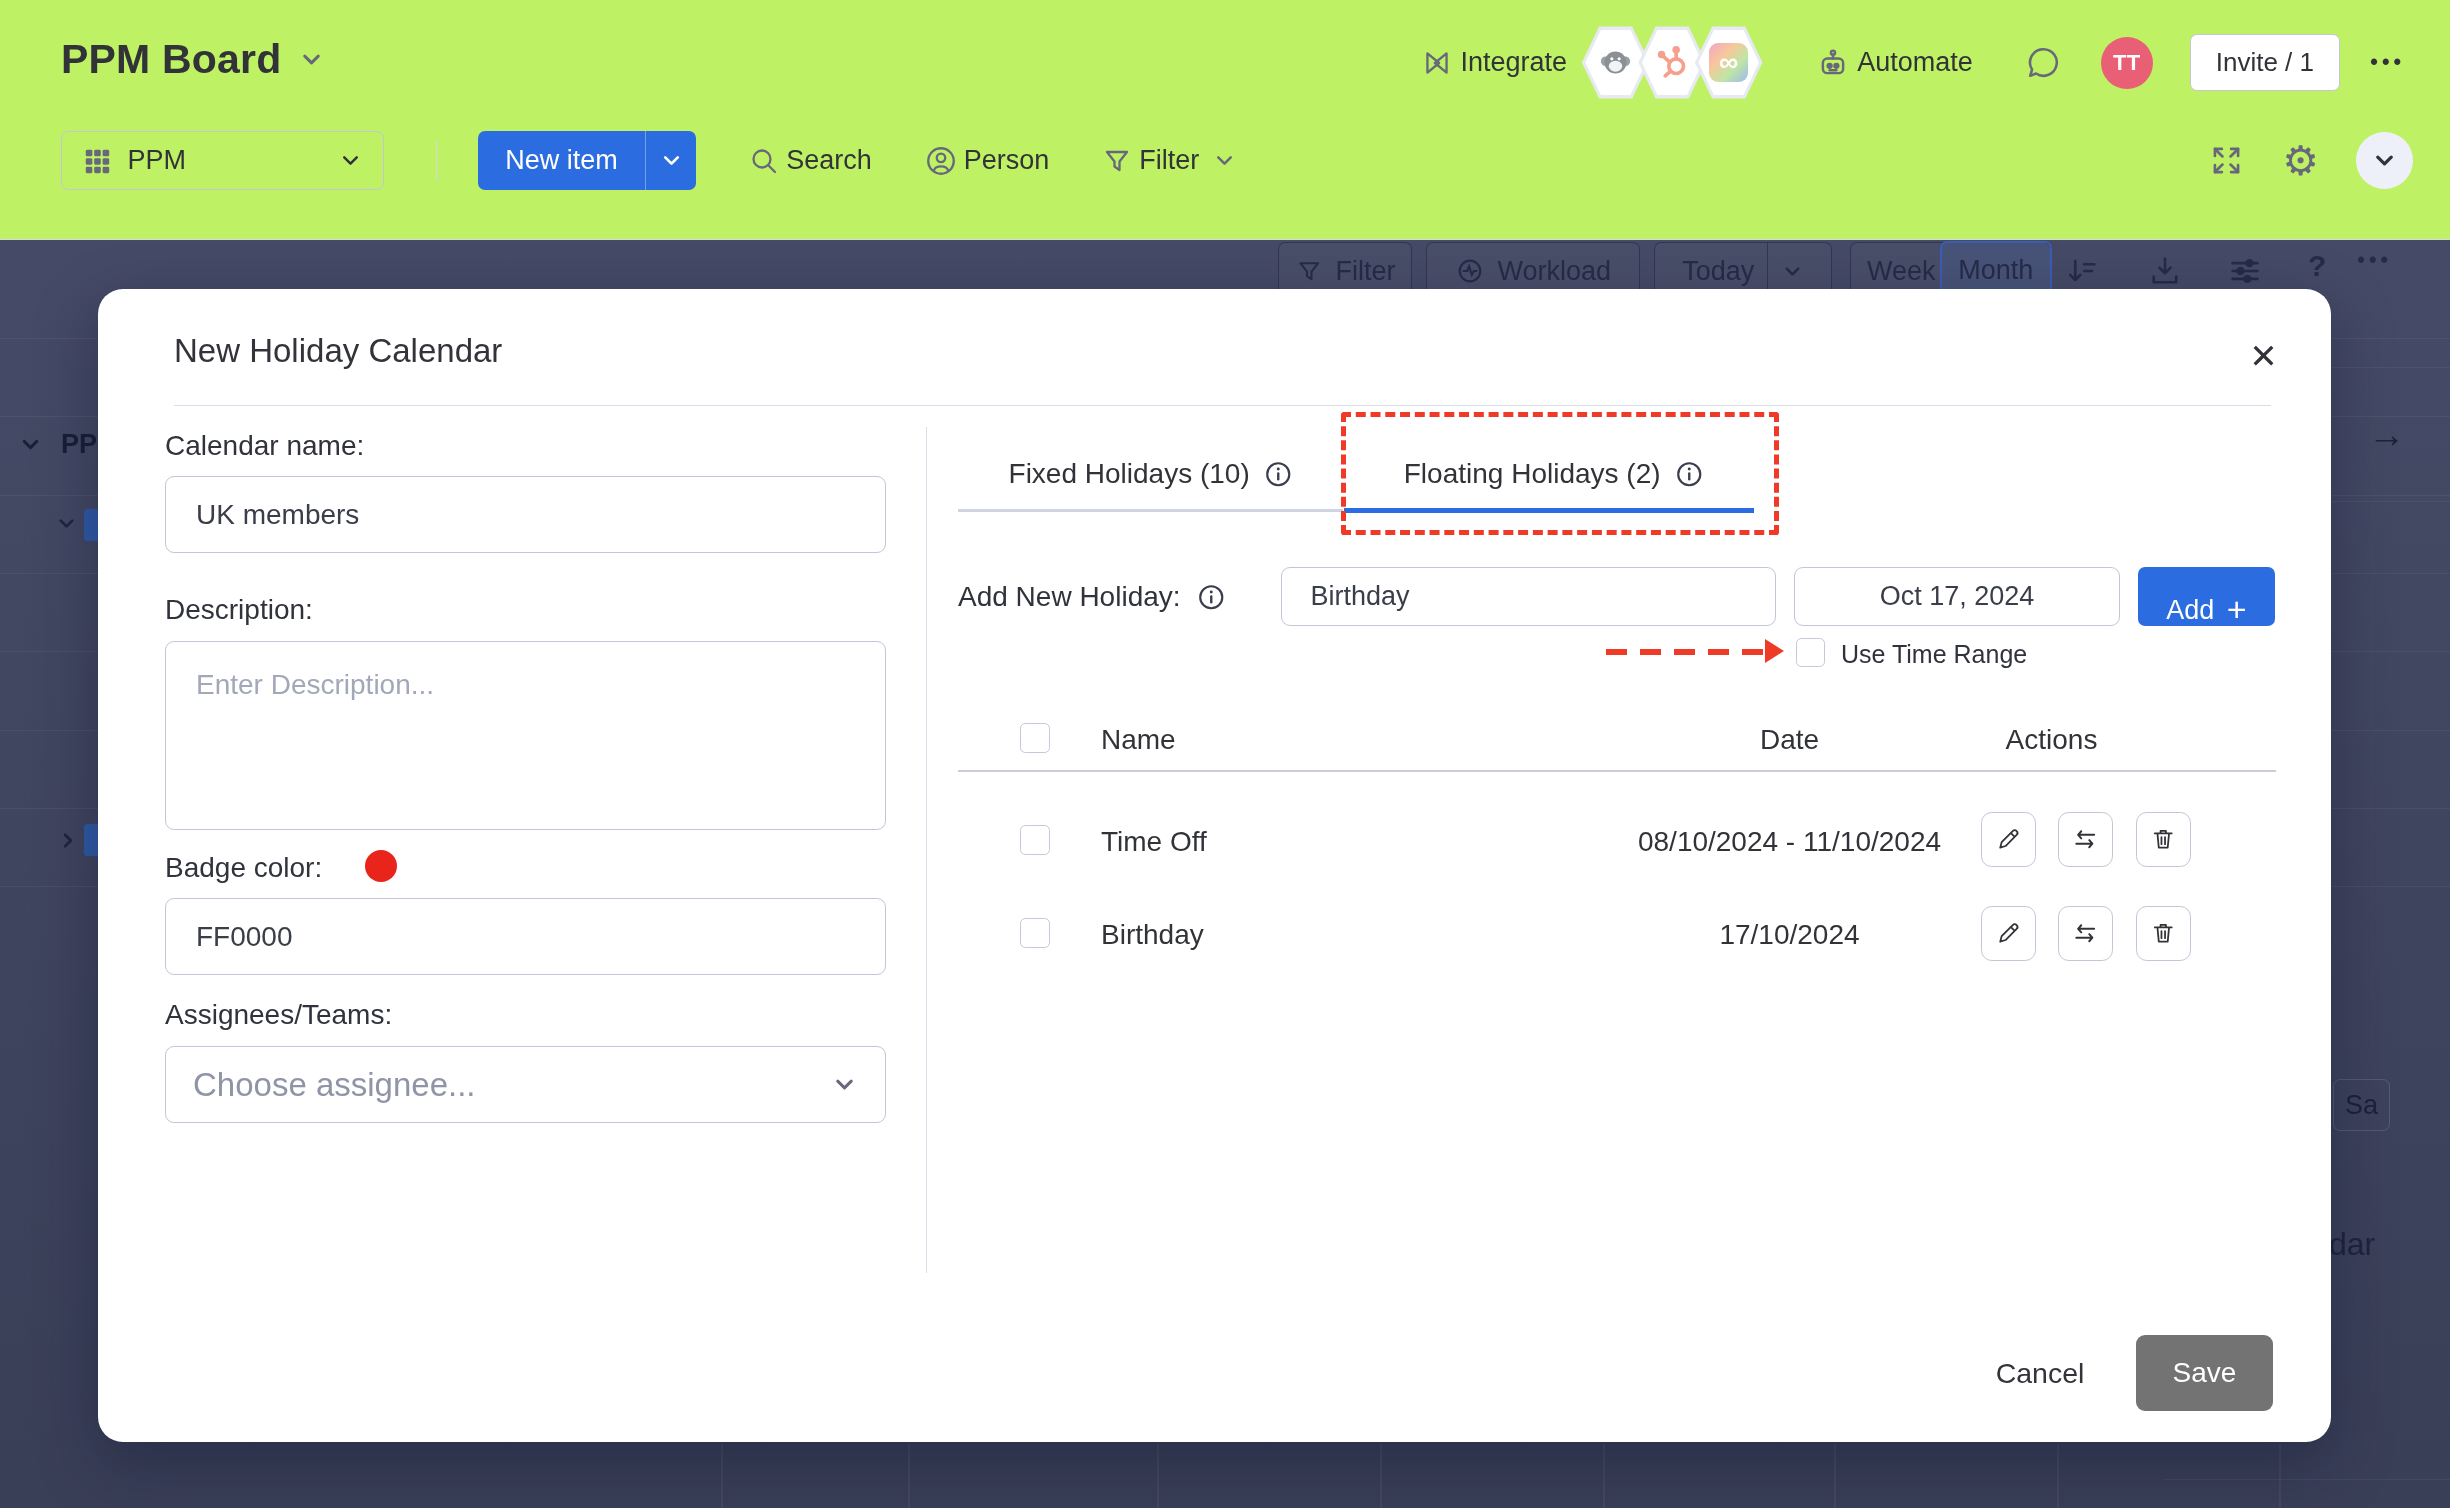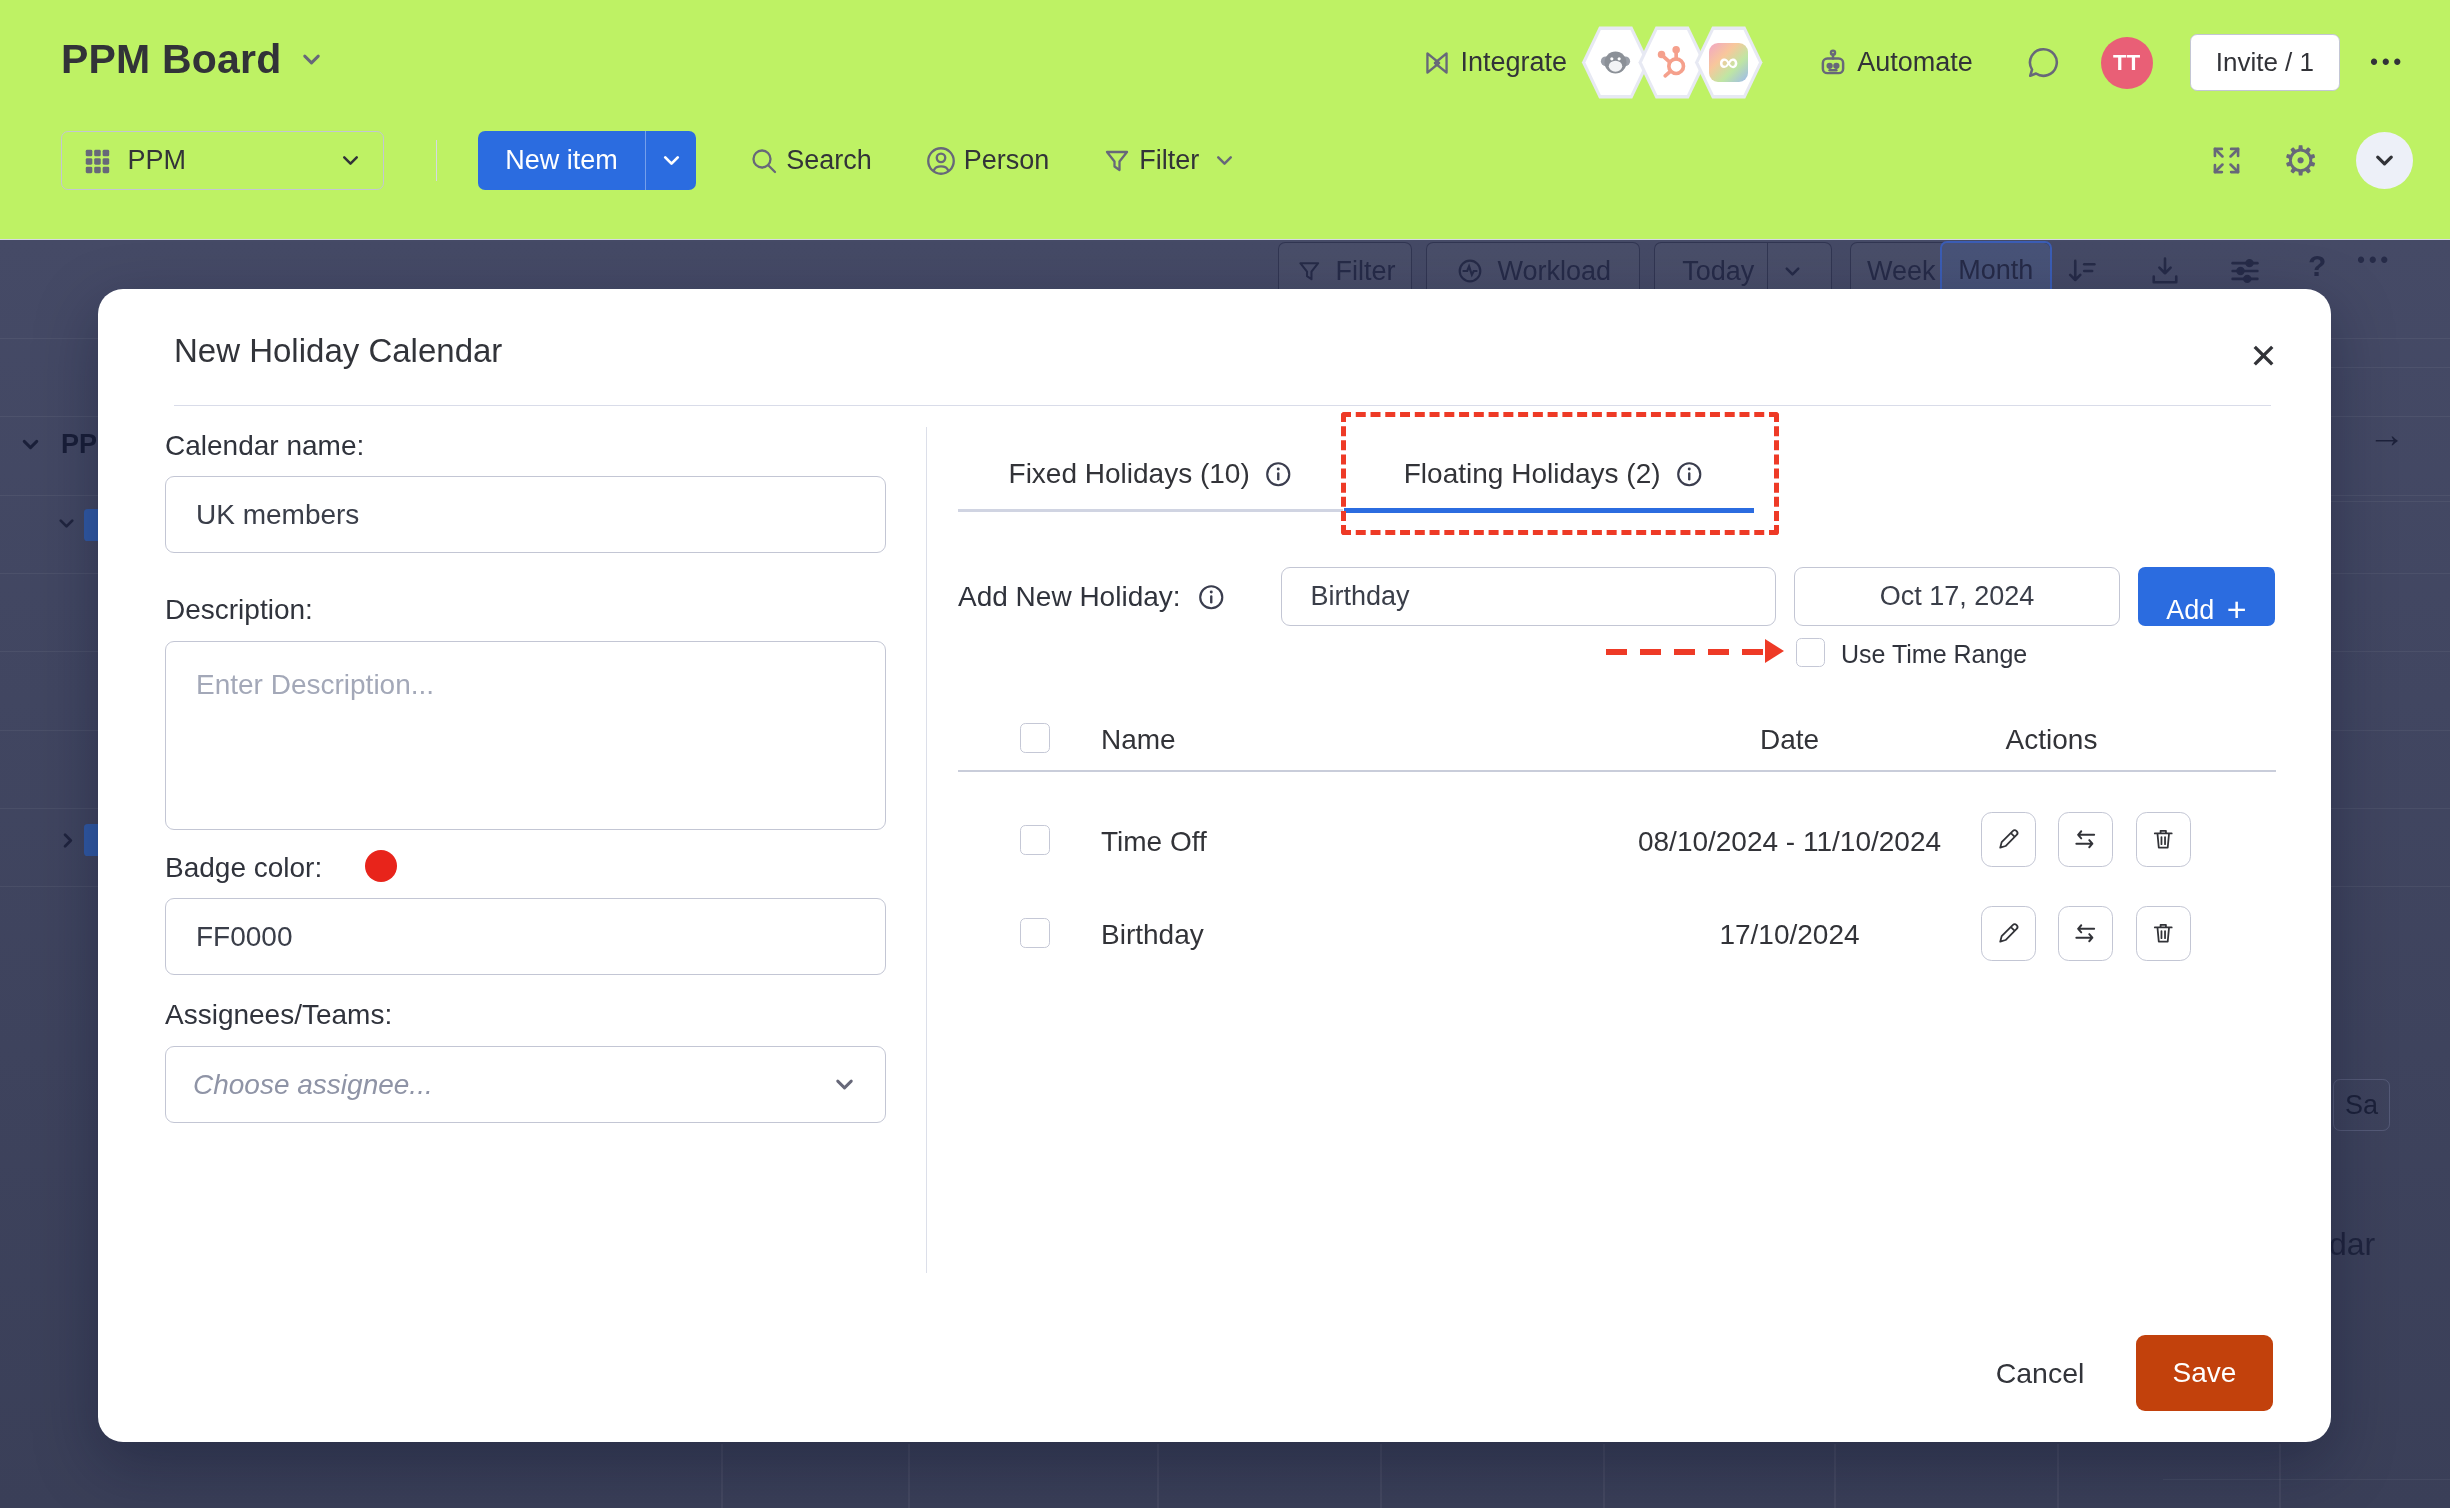--- a/index.html
+++ b/index.html
@@ -68,22 +68,22 @@
   .m-close { position:absolute; left:2144px; top:45px; width:43px; height:43px; display:flex;
              align-items:center; justify-content:center; font-size:34px; color:#323338; cursor:default; }
   .m-hdiv { position:absolute; left:76px; top:116px; width:2097px; height:1.3px; background:#d9dce9; }
   .f-label { position:absolute; font-size:28px; color:#30333c; }
   .f-input { position:absolute; left:67px; width:721px; height:77px; border:1.3px solid #c3c6d4;
              border-radius:9px; font-size:28px; color:#3a3e49; padding:0 30px;
              font-family:"Liberation Sans", sans-serif; outline:none; background:#fff; }
   textarea.f-input { padding:25px 30px; resize:none; height:189px; line-height:1.3; }
   .f-input::placeholder { color:#a3a8b8; }
   .f-select { position:absolute; left:67px; width:721px; height:77px; border:1.3px solid #c3c6d4;
-              border-radius:9px; display:flex; align-items:center; padding:0 27px; font-size:28px;
-              color:#8f94a6;font-style:italic; }
+              border-radius:9px; display:flex; align-items:center; padding:0 27px; font-size:33px;
+              color:#8f94a6; }
   .f-select .ph { flex:1; }
   .badge-dot { position:absolute; left:267px; top:561px; width:32px; height:32px; border-radius:50%; background:#e8241b; }
   .m-vdiv { position:absolute; left:828px; top:138px; width:1.3px; height:846px; background:#dcdfe9; }
 
   .tab { position:absolute; top:151px; height:68px; display:flex; align-items:center; justify-content:center;
          gap:14.2px; font-size:28px; color:#323338; }
   .tab-underline { position:absolute; height:3.6px; top:219px; }
   .red-dash { position:absolute; left:1243px; top:123px; width:438px; height:123px;
               border:5.3px dashed #ee3a26; border-radius:3.6px; }
   .addrow-label { position:absolute; left:860px; top:292px; display:flex; align-items:center; gap:16px;
@@ -105,21 +105,21 @@
   .th { position:absolute; font-size:28px; color:#323338; }
   .t-hdiv { position:absolute; left:860px; top:481px; width:1318px; height:1.8px; background:#c9cdda; }
   .row-cbx { position:absolute; left:922px; width:30px; height:30px; }
   .cell-name { position:absolute; left:1003px; font-size:28px; color:#323338; }
   .cell-date { position:absolute; left:1478px; width:427px; text-align:center; font-size:28px; color:#323338; }
   .act-btn { position:absolute; width:55px; height:55px; border:1.3px solid #c3c6d4; border-radius:10.7px;
              background:#fff; display:flex; align-items:center; justify-content:center; }
 
   .cancel { position:absolute; left:1871px; top:1058px; width:142px; height:53px; display:flex;
             align-items:center; justify-content:center; font-size:28.5px; color:#32343a; }
-  .save { position:absolute; left:2038px; top:1046px; width:137px; height:76px; background:#c2410c;
+  .save { position:absolute; left:2038px; top:1046px; width:137px; height:76px; background:#737373;
           border-radius:9px; color:#fff; display:flex; align-items:center; justify-content:center; font-size:28px; }
 
   svg { display:block; }
 </style>
 </head>
 <body>
 
 <div class="topbar">
 
   <div class="board-title">

